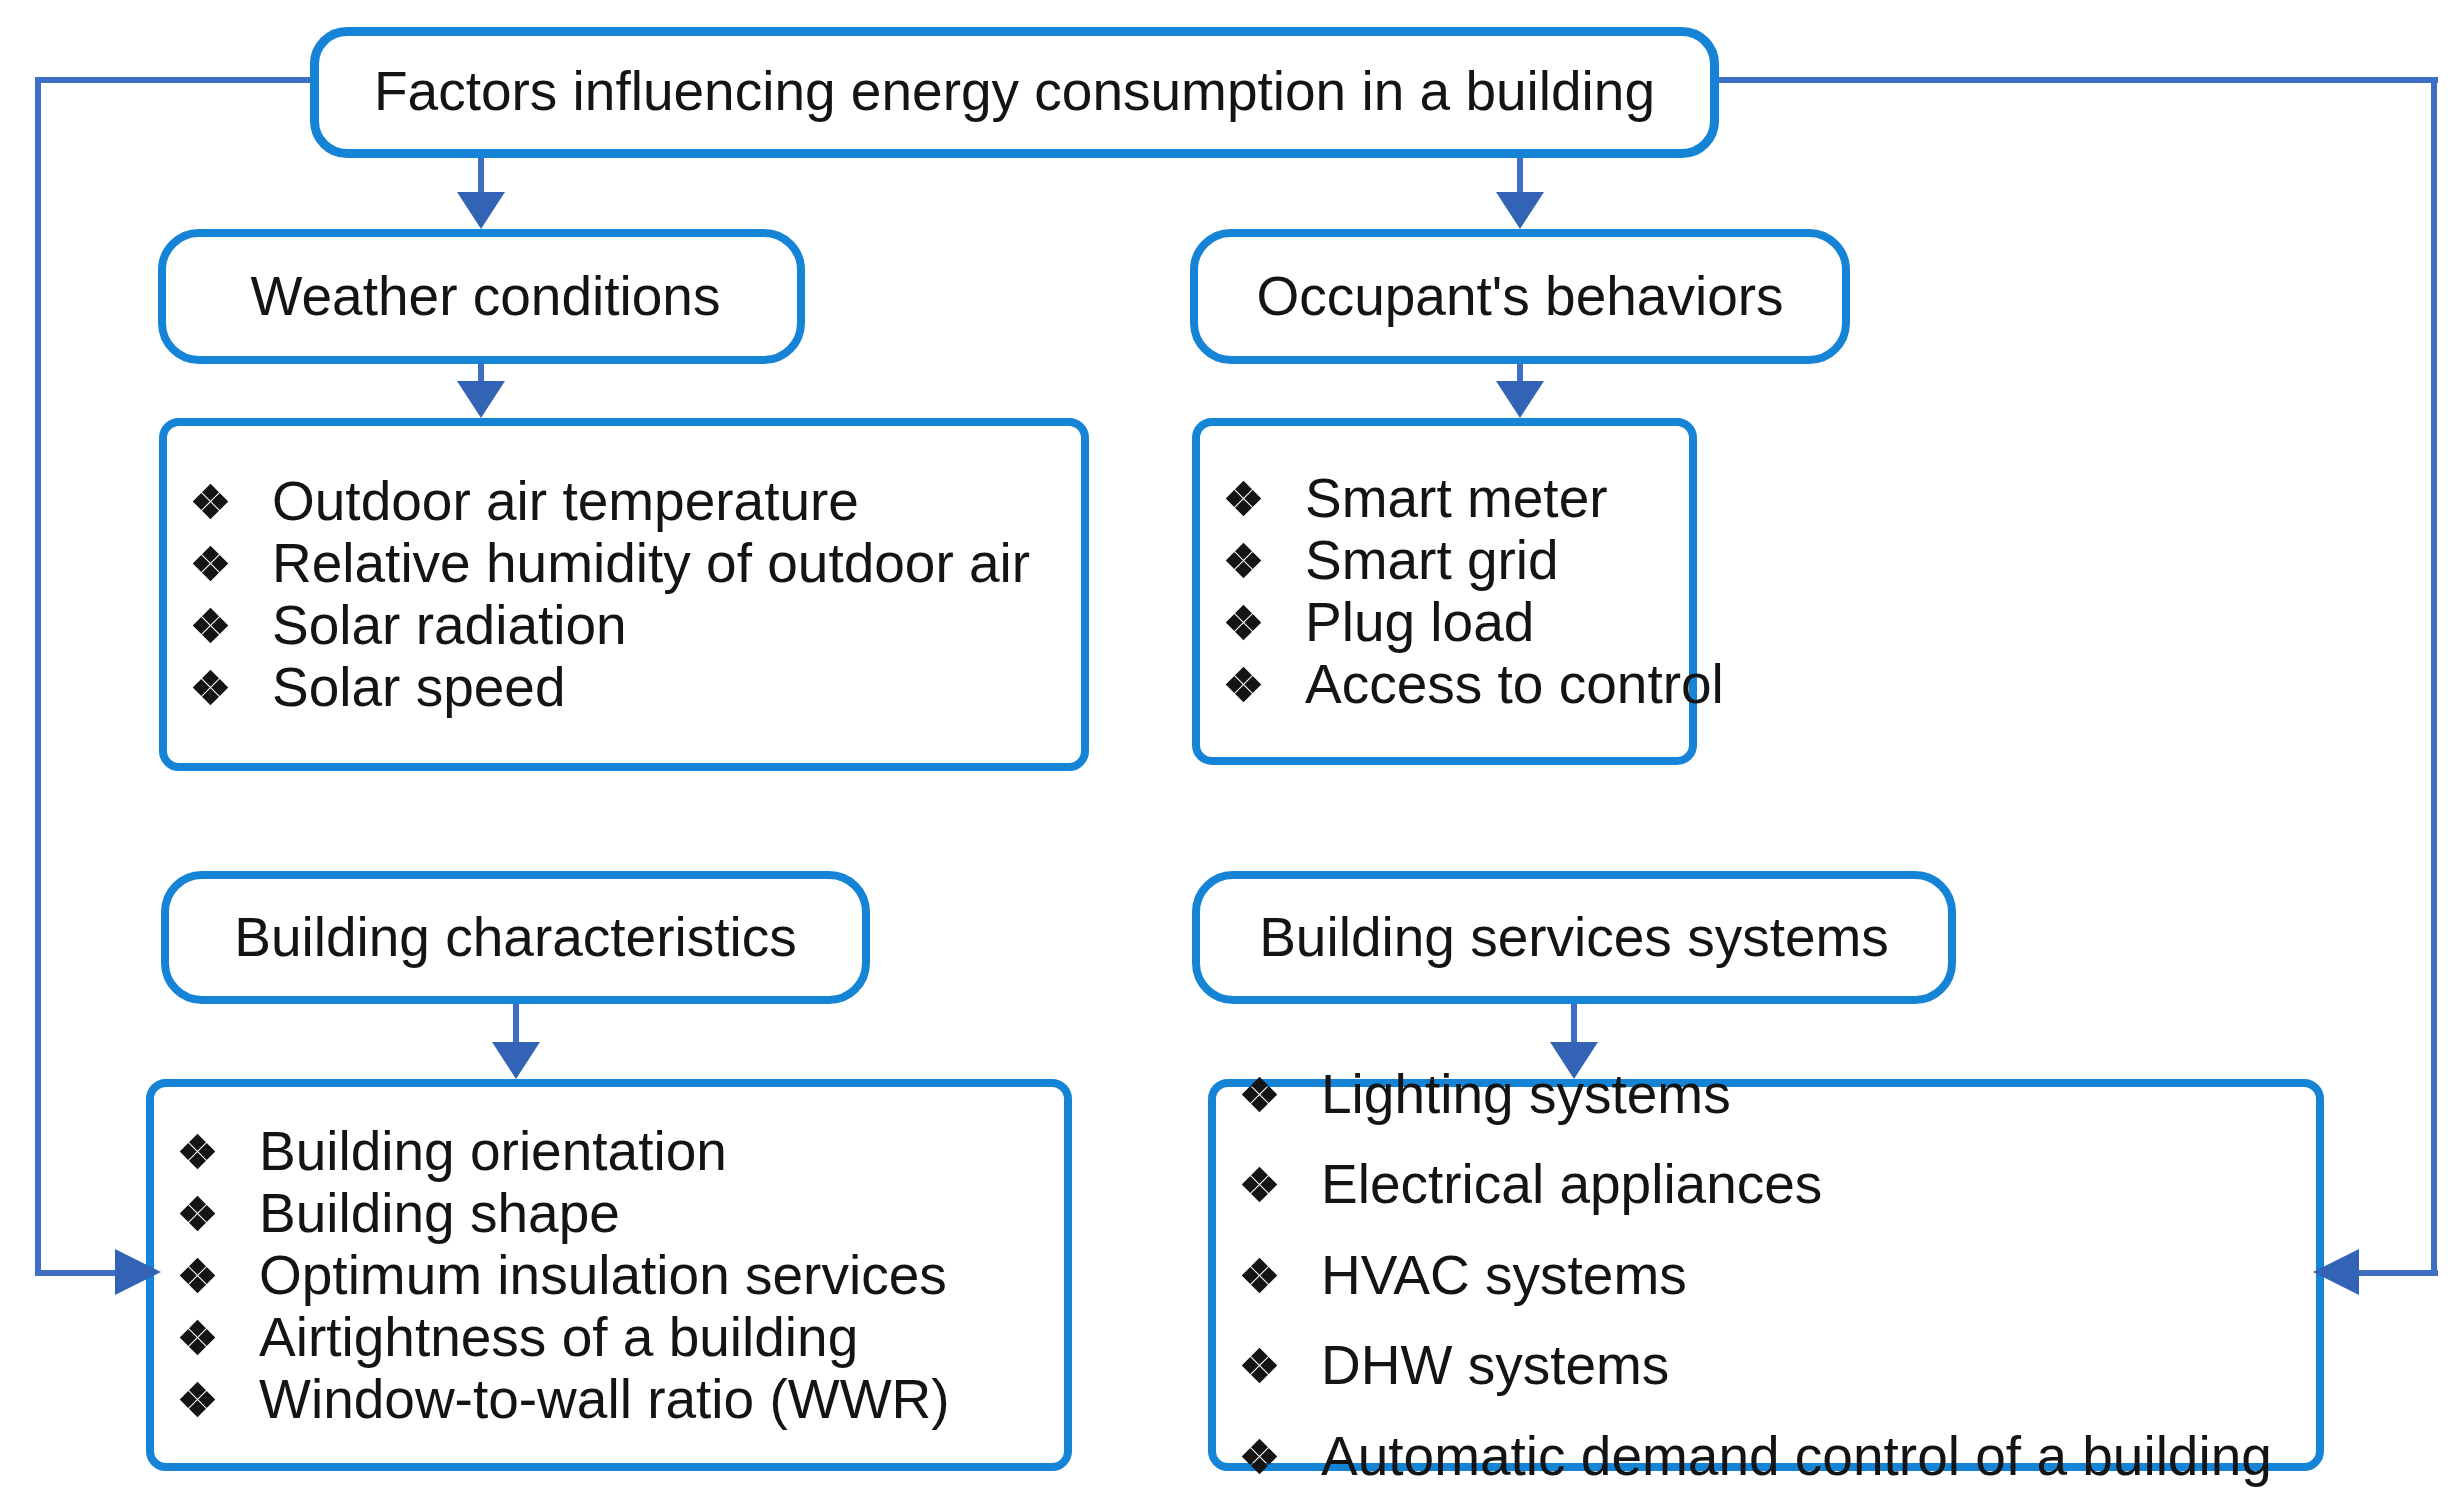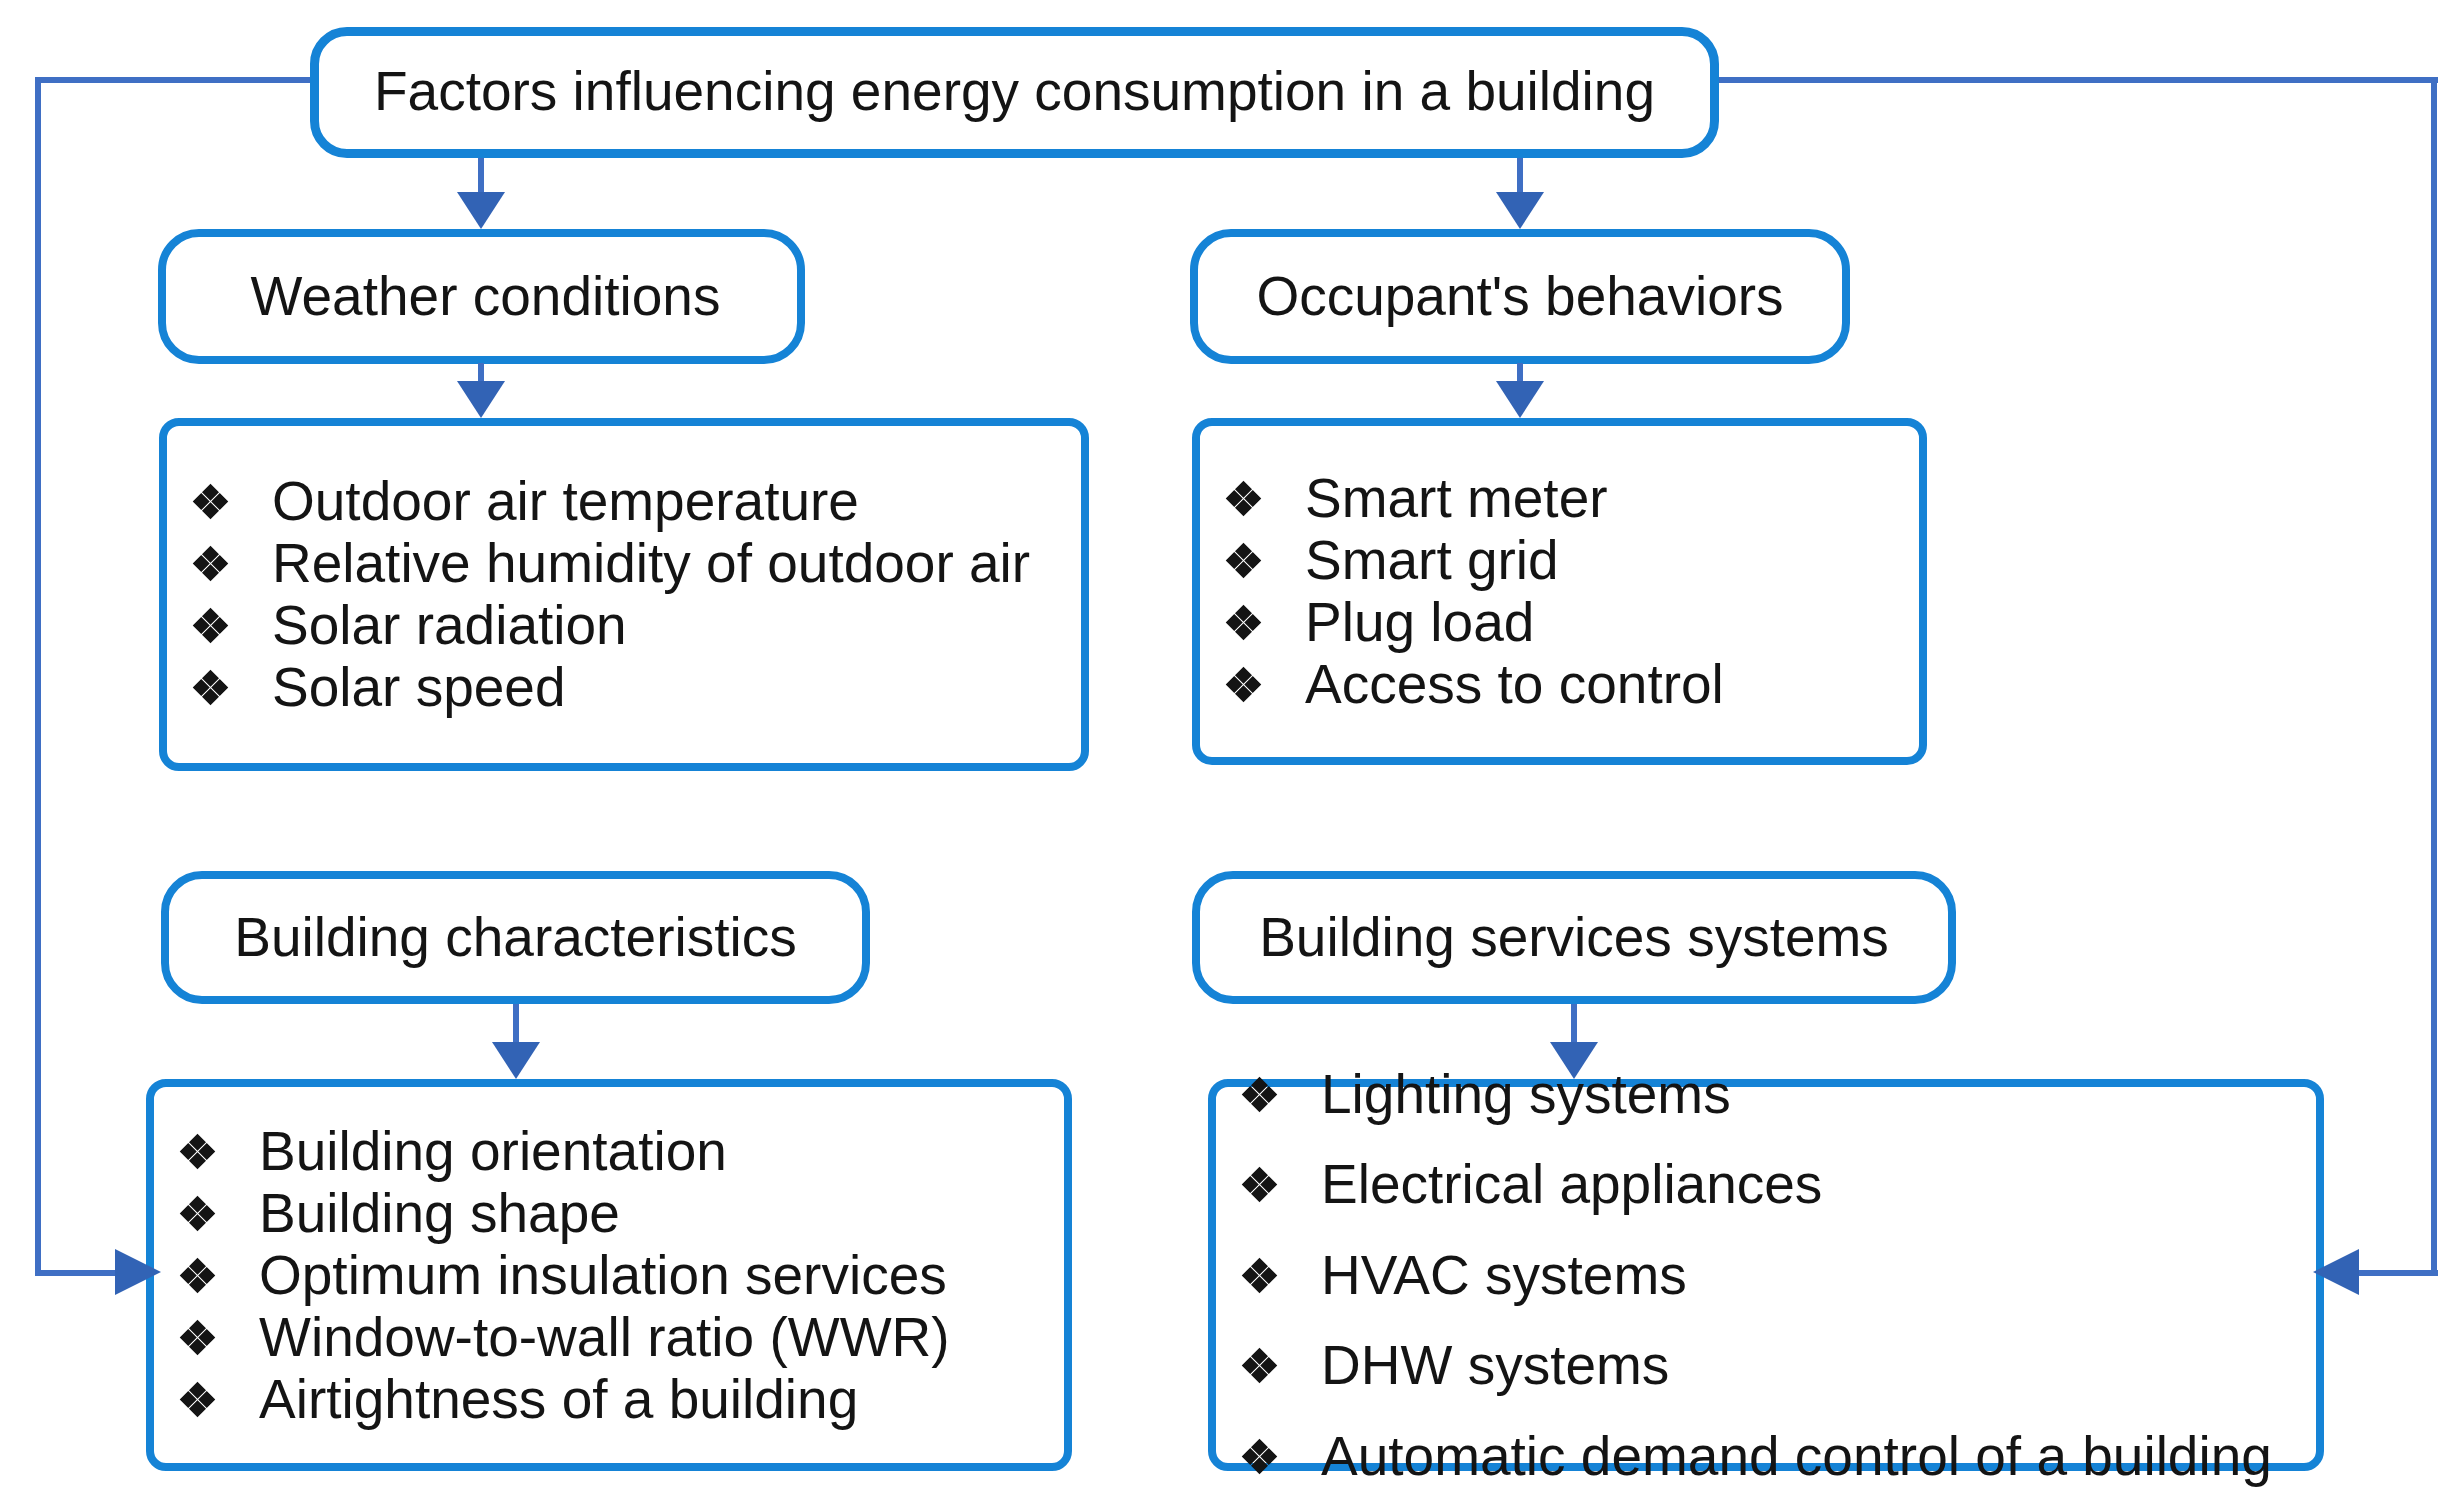--- a/index.html
+++ b/index.html
@@ -51,21 +51,21 @@
   .head-left{position:absolute;width:0;height:0;
     border-top:23px solid transparent;border-bottom:23px solid transparent;
     border-right:46px solid var(--arrowhead);}
   
   #node-root{left:310px;top:26.6px;width:1409px;height:131px;}
   #h-weather{left:158px;top:229px;width:647px;height:135px;padding-left:8px;}
   #h-occupant{left:1190px;top:229px;width:660px;height:135px;}
   #h-bchar{left:161px;top:871px;width:709px;height:133px;}
   #h-services{left:1192px;top:871px;width:764px;height:133px;}
   #l-weather{left:159px;top:418px;width:930px;height:353px;}
-  #l-occupant{left:1192px;top:418px;width:735px;height:347px;}
+  #l-occupant{left:1192px;top:418px;width:505px;height:347px;}
   #l-bchar{left:146px;top:1079px;width:926px;height:392px;}
   #l-services{left:1208px;top:1079px;width:1116px;height:392px;gap:30px;}
   #a-root-weather{left:457px;top:158px;height:71px;}
   #a-root-occupant{left:1496px;top:158px;height:71px;}
   #a-weather-list{left:457px;top:363px;height:55px;}
   #a-occupant-list{left:1496px;top:363px;height:55px;}
   #a-bchar-list{left:492px;top:1004px;height:75px;}
   #a-services-list{left:1550px;top:1004px;height:75px;}
   #fbl-top{left:35px;top:77px;width:275px;height:6.2px;}
   #fbl-vert{left:35px;top:77px;width:6.2px;height:1199px;}
@@ -180,28 +180,28 @@
         <svg class="bullet" viewBox="0 0 100 100" aria-hidden="true">
           <path fill="currentColor" d="M50 2 73 25 50 48 27 25Z M25 27 48 50 25 73 2 50Z M75 27 98 50 75 73 52 50Z M50 52 73 75 50 98 27 75Z"></path>
         </svg>
         <span class="item-text">Optimum insulation services</span>
       </div>
 
       <div class="list-row">
         <svg class="bullet" viewBox="0 0 100 100" aria-hidden="true">
           <path fill="currentColor" d="M50 2 73 25 50 48 27 25Z M25 27 48 50 25 73 2 50Z M75 27 98 50 75 73 52 50Z M50 52 73 75 50 98 27 75Z"></path>
         </svg>
+        <span class="item-text">Airtightness of a building</span>
+      </div>
+
+      <div class="list-row">
+        <svg class="bullet" viewBox="0 0 100 100" aria-hidden="true">
+          <path fill="currentColor" d="M50 2 73 25 50 48 27 25Z M25 27 48 50 25 73 2 50Z M75 27 98 50 75 73 52 50Z M50 52 73 75 50 98 27 75Z"></path>
+        </svg>
         <span class="item-text">Window-to-wall ratio (WWR)</span>
-      </div>
-
-      <div class="list-row">
-        <svg class="bullet" viewBox="0 0 100 100" aria-hidden="true">
-          <path fill="currentColor" d="M50 2 73 25 50 48 27 25Z M25 27 48 50 25 73 2 50Z M75 27 98 50 75 73 52 50Z M50 52 73 75 50 98 27 75Z"></path>
-        </svg>
-        <span class="item-text">Airtightness of a building</span>
       </div>
     </div>
 
   <div class="node list" id="l-services">
 
       <div class="list-row">
         <svg class="bullet" viewBox="0 0 100 100" aria-hidden="true">
           <path fill="currentColor" d="M50 2 73 25 50 48 27 25Z M25 27 48 50 25 73 2 50Z M75 27 98 50 75 73 52 50Z M50 52 73 75 50 98 27 75Z"></path>
         </svg>
         <span class="item-text">Lighting systems</span>

